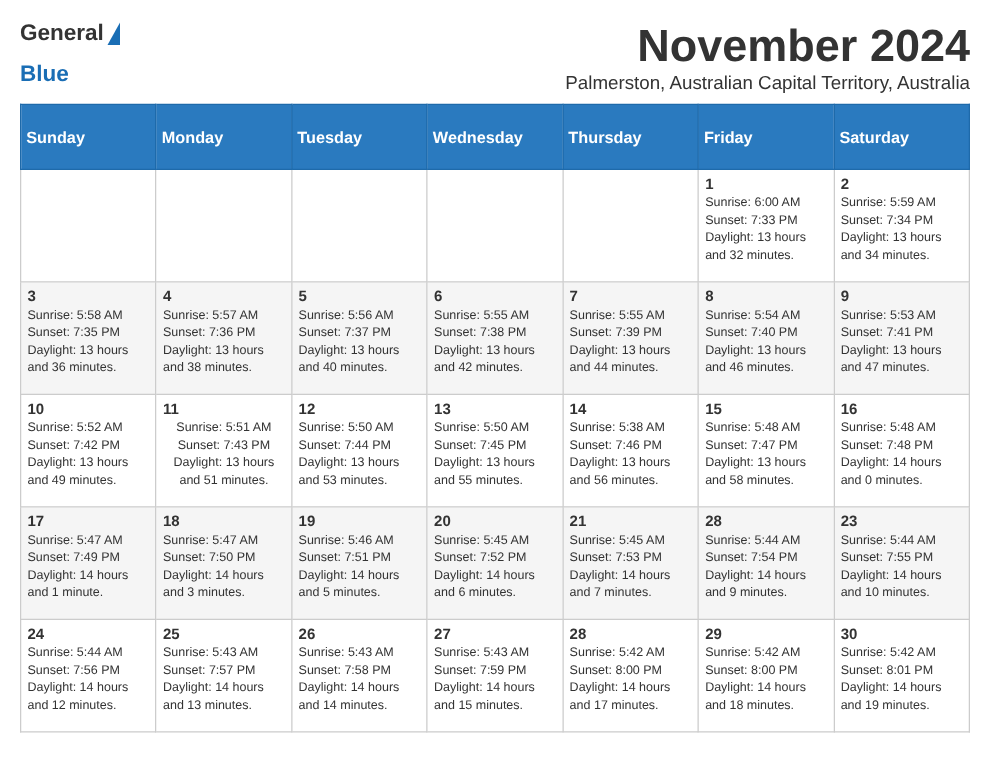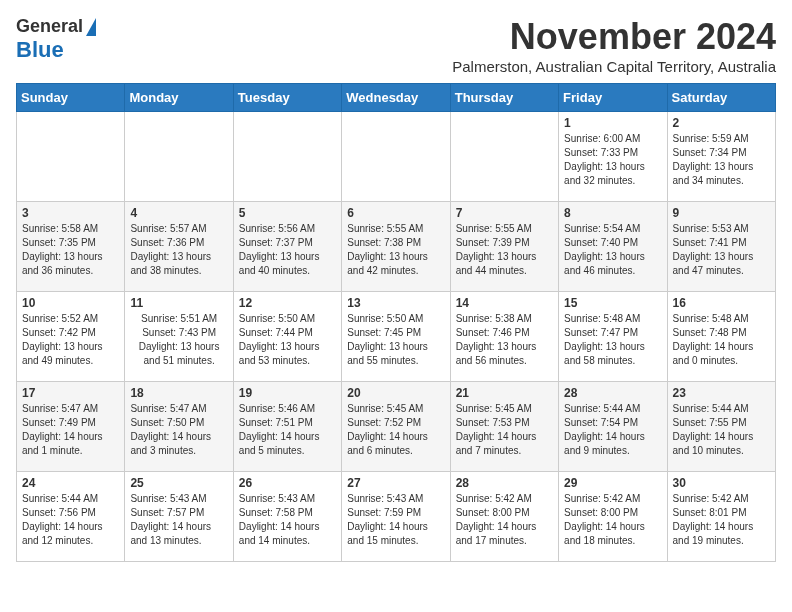--- a/index.html
+++ b/index.html
@@ -24,23 +24,24 @@
     .logo-text {
       display: flex;
       align-items: center;
     }
     .logo-general {
       font-size: 18px;
       font-weight: bold;
       color: #333;
     }
     .logo-blue {
-      font-size: 22px;
+      font-size: 18px;
       font-weight: bold;
       color: #1a6eb5;
+      margin-top: 12px;
     }
     .logo-triangle {
       width: 0;
       height: 0;
       border-left: 10px solid transparent;
       border-bottom: 18px solid #1a6eb5;
       margin-left: 3px;
       margin-bottom: 0px;
     }
     .title-block {
@@ -59,21 +60,21 @@
     .calendar {
       width: 100%;
       border-collapse: collapse;
       border: 1px solid #ccc;
     }
     .calendar th {
       background-color: #2a7abf;
       color: #fff;
       font-size: 13px;
       font-weight: bold;
-      padding: 6px 4px;
+      padding: 18px 4px;
       text-align: left;
       border: 1px solid #1e6aaa;
     }
     .calendar td {
       width: 107px;
       height: 90px;
       vertical-align: top;
       padding: 4px 5px;
       border: 1px solid #ccc;
       font-size: 10.5px;

